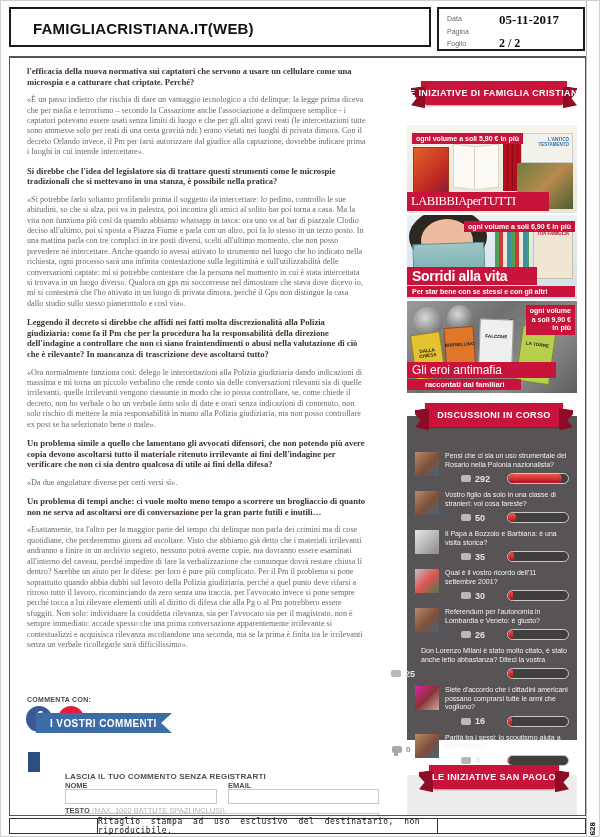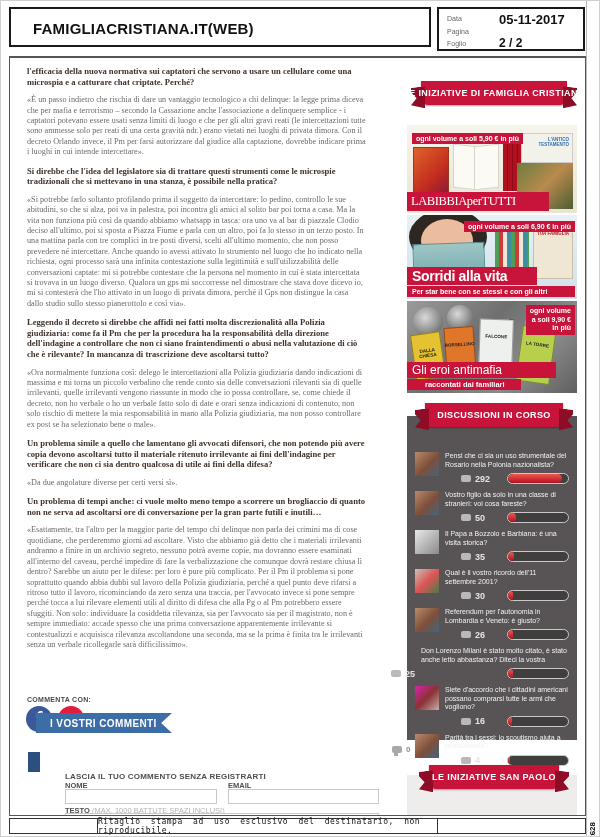--- a/index.html
+++ b/index.html
@@ -10,21 +10,21 @@
   html,body{background:#fff;}
   body{font-family:"Liberation Sans",sans-serif;}
   .page{position:relative;width:600px;height:837px;background:#fff;overflow:hidden;border:1px solid #cfcfcf;}
 
   
   .hdr-left{position:absolute;left:8px;top:6px;width:422px;height:40px;border:2px solid #1a1a1a;background:#fff;}
   .hdr-title{position:absolute;left:22px;top:11px;font-size:15px;font-weight:bold;letter-spacing:.2px;color:#111;}
   .hdr-right{position:absolute;left:436px;top:6px;width:148px;height:44px;border:2px solid #1a1a1a;background:#fff;font-size:7px;color:#555;}
   .meta-row{position:absolute;left:8px;}
   .meta-label{font-size:7px;color:#666;}
-  .meta-value{position:absolute;font-weight:bold;color:#111;}
+  .meta-value{position:absolute;font-weight:bold;color:#111;font-family:Liberation Serif, serif;}
 
   
   .main{position:absolute;left:8px;top:55px;width:577px;height:760px;border:1px solid #555;border-top:2px solid #555;background:#fff;overflow:hidden;}
 
   
   .article{position:absolute;left:17px;top:0px;width:339px;font-family:"Liberation Serif","DejaVu Serif",serif;}
   .article p{margin:8px 0;}
   .article .q{font-weight:bold;color:#40332c;font-size:8.6px;line-height:10.6px;}
   .article .a{color:#6b6b6b;font-size:8.2px;line-height:10.4px;}
 

